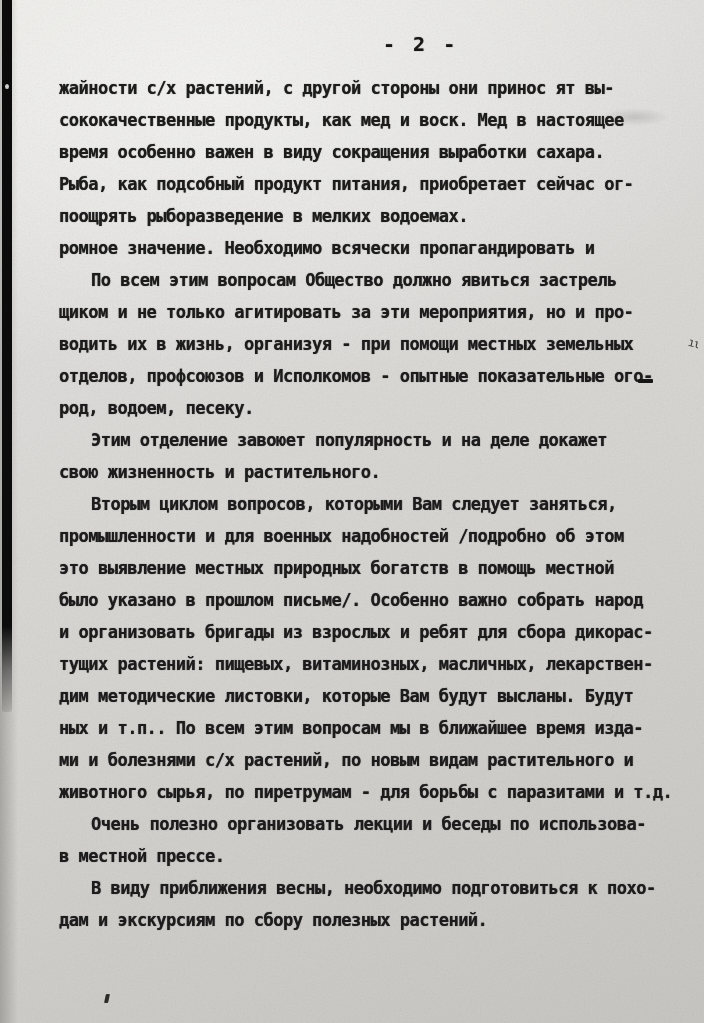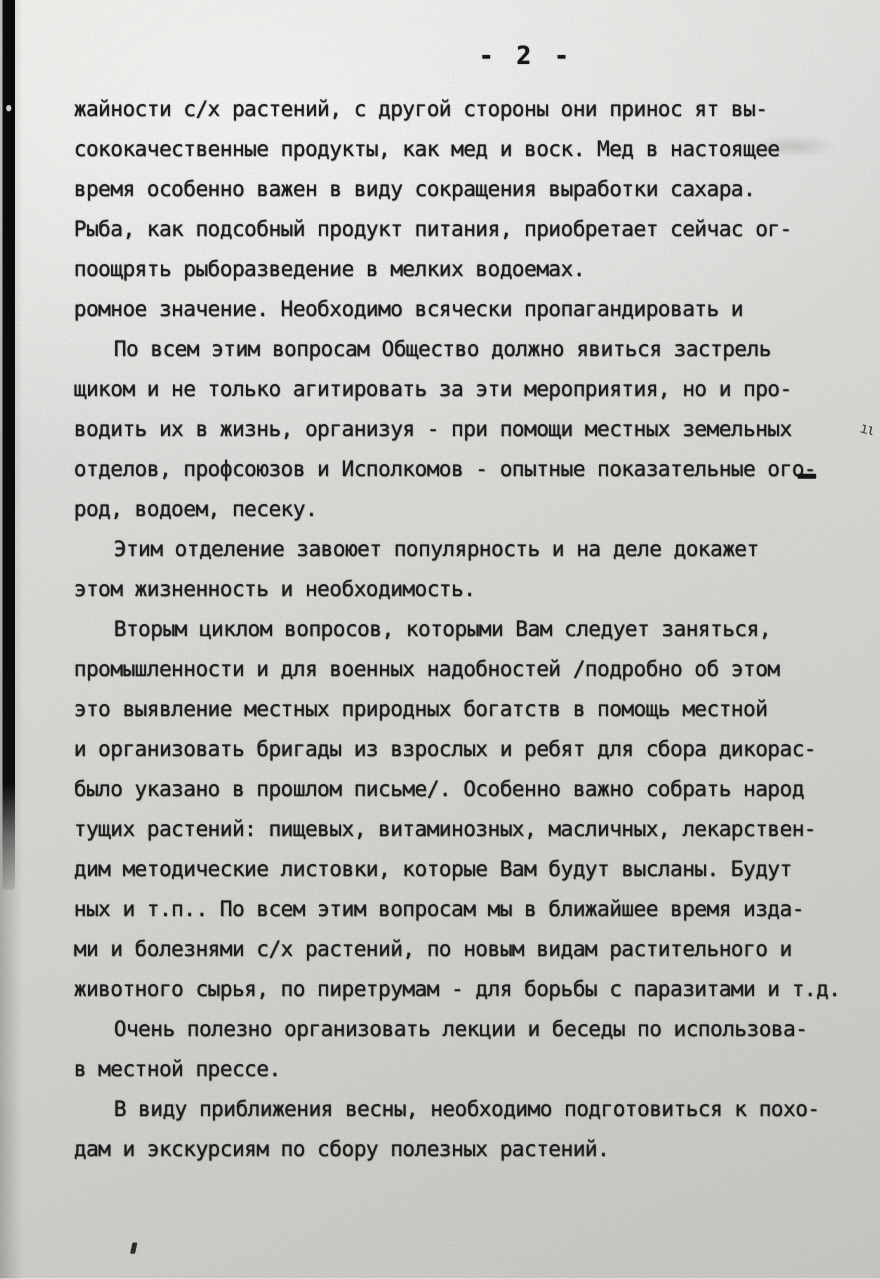--- a/index.html
+++ b/index.html
@@ -62,21 +62,21 @@
   }
   .text-block {
     position: absolute;
     left: 59px; top: 72px;
     width: 630px;
   }
   .line {
     height: 32px;
     line-height: 32px;
     font-size: 17px;
-    font-weight: 400;
+    font-weight: 700;
     letter-spacing: -0.5px;
     white-space: nowrap;
     color: #1c1c1c;
     text-shadow: 0 0 1px rgba(30,30,30,0.7), 0.4px 0.4px 0 rgba(30,30,30,0.28);
   }
   .line.indent {
     text-indent: 32px;
   }
   .handwritten-mark {
     position: absolute;
@@ -127,26 +127,26 @@
       <div class="line">время особенно важен в виду сокращения выработки сахара.</div>
       <div class="line">Рыба, как подсобный продукт питания, приобретает сейчас ог-</div>
       <div class="line">поощрять рыборазведение в мелких водоемах.</div>
       <div class="line">ромное значение. Необходимо всячески пропагандировать и</div>
       <div class="line indent">По всем этим вопросам Общество должно явиться застрель</div>
       <div class="line">щиком и не только агитировать за эти мероприятия, но и про-</div>
       <div class="line">водить их в жизнь, организуя - при помощи местных земельных</div>
       <div class="line">отделов, профсоюзов и Исполкомов - опытные показательные ого-</div>
       <div class="line">род, водоем, песеку.</div>
       <div class="line indent">Этим отделение завоюет популярность и на деле докажет</div>
-      <div class="line">этом жизненность и необходимость.</div>
+      <div class="line">свою жизненность и растительного.</div>
       <div class="line indent">Вторым циклом вопросов, которыми Вам следует заняться,</div>
       <div class="line">промышленности и для военных надобностей /подробно об этом</div>
       <div class="line">это выявление местных природных богатств в помощь местной</div>
+      <div class="line">было указано в прошлом письме/. Особенно важно собрать народ</div>
       <div class="line">и организовать бригады из взрослых и ребят для сбора дикорас-</div>
-      <div class="line">было указано в прошлом письме/. Особенно важно собрать народ</div>
       <div class="line">тущих растений: пищевых, витаминозных, масличных, лекарствен-</div>
       <div class="line">дим методические листовки, которые Вам будут высланы. Будут</div>
       <div class="line">ных и т.п.. По всем этим вопросам мы в ближайшее время изда-</div>
       <div class="line">ми и болезнями с/х растений, по новым видам растительного и</div>
       <div class="line">животного сырья, по пиретрумам - для борьбы с паразитами и т.д.</div>
       <div class="line indent">Очень полезно организовать лекции и беседы по использова-</div>
       <div class="line">в местной прессе.</div>
       <div class="line indent">В виду приближения весны, необходимо подготовиться к похо-</div>
       <div class="line">дам и экскурсиям по сбору полезных растений.</div>
     </div>

